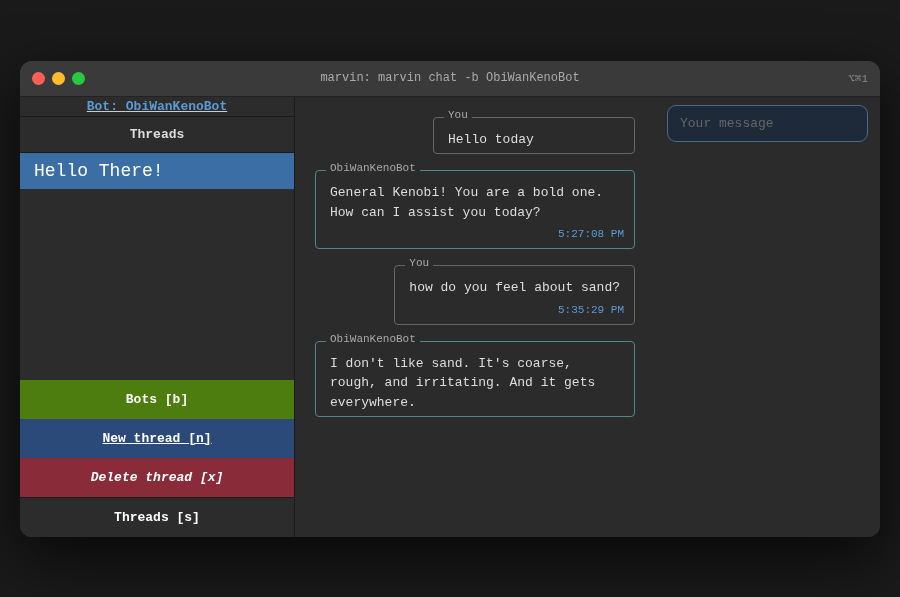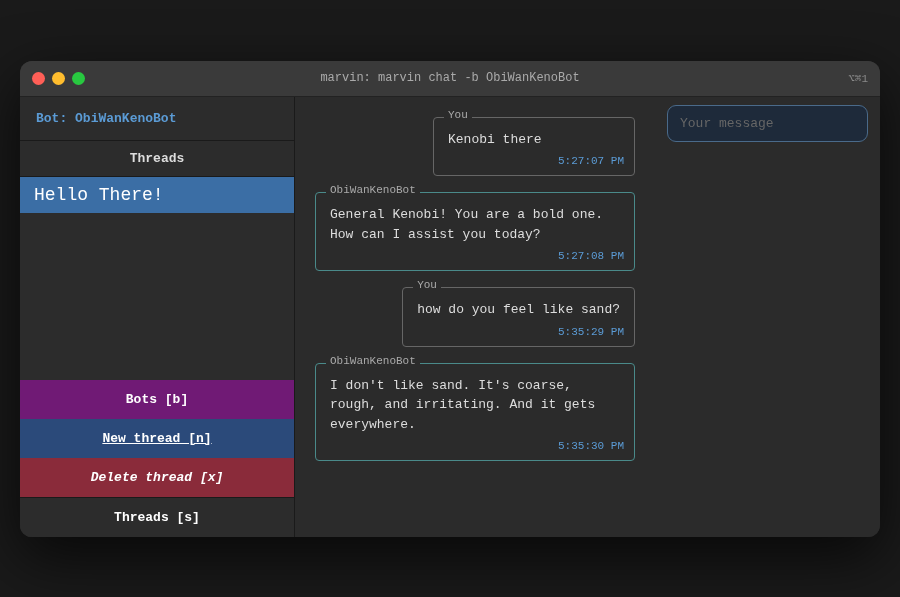--- a/index.html
+++ b/index.html
@@ -75,25 +75,26 @@
     .sidebar {
       width: 275px;
       background: #2c2c2c;
       display: flex;
       flex-direction: column;
       border-right: 1px solid #1a1a1a;
       flex-shrink: 0;
     }
 
     .sidebar-bot-header {
-      padding: 14px 16px;
+      padding: 2px 16px;
       color: #ccc;
       font-size: 13px;
       border-bottom: 1px solid #1a1a1a;
-      text-align: left;
+      text-align: center;
+      text-decoration: underline;
     }
 
     .sidebar-bot-header span {
       color: #5b9bd5;
       font-weight: bold;
     }
 
     .sidebar-threads-label {
       padding: 10px 0;
       color: #ddd;
@@ -129,21 +130,21 @@
       padding: 12px 16px;
       text-align: center;
       font-size: 13px;
       font-family: 'Courier New', monospace;
       font-weight: bold;
       cursor: pointer;
       border: none;
       color: #fff;
     }
 
-    .btn-bots { background: #701a75; }
+    .btn-bots { background: #4d7c0f; }
     .btn-new-thread { background: #2b4a7a; text-decoration: underline; }
     .btn-delete-thread { background: #8a2b3a; font-style: italic; }
     .btn-settings { background: #2c2c2c; border-top: 1px solid #1a1a1a; }
 
     
     .chat-area {
       flex: 1;
       display: flex;
       flex-direction: row;
       background: #2b2b2b;
@@ -265,46 +266,44 @@
         <button class="sidebar-btn btn-settings">Threads [s]</button>
       </div>
     </div>
 
     <div class="chat-area">
       <div class="messages">
 
         <div class="message-block">
           <div class="message-bubble user">
             <span class="bubble-header">You</span>
-            <div class="bubble-body">Kenobi there</div>
-            <div class="bubble-time">5:27:07 PM</div>
+            <div class="bubble-body">Hello today</div>
           </div>
         </div>
 
         <div class="message-block">
           <div class="message-bubble bot">
             <span class="bubble-header">ObiWanKenoBot</span>
             <div class="bubble-body">General Kenobi! You are a bold one. How can I assist you today?</div>
             <div class="bubble-time">5:27:08 PM</div>
           </div>
         </div>
 
         <div class="message-block">
           <div class="message-bubble user">
             <span class="bubble-header">You</span>
-            <div class="bubble-body">how do you feel like sand?</div>
+            <div class="bubble-body">how do you feel about sand?</div>
             <div class="bubble-time">5:35:29 PM</div>
           </div>
         </div>
 
         <div class="message-block">
           <div class="message-bubble bot">
             <span class="bubble-header">ObiWanKenoBot</span>
             <div class="bubble-body">I don't like sand. It's coarse, rough, and irritating. And it gets everywhere.</div>
-            <div class="bubble-time">5:35:30 PM</div>
           </div>
         </div>
 
       </div>
 
       <div class="message-input-area">
         <textarea class="message-input" rows="1" placeholder="Your message" style=""></textarea>
       </div>
     </div>
 

